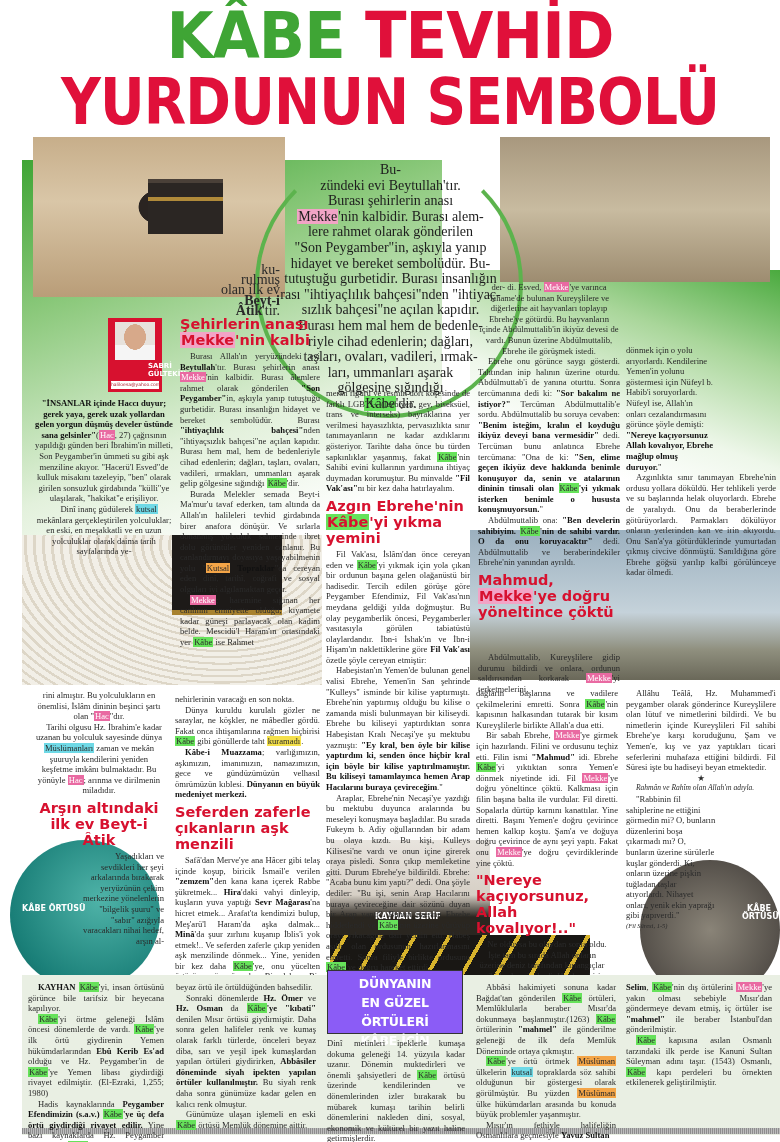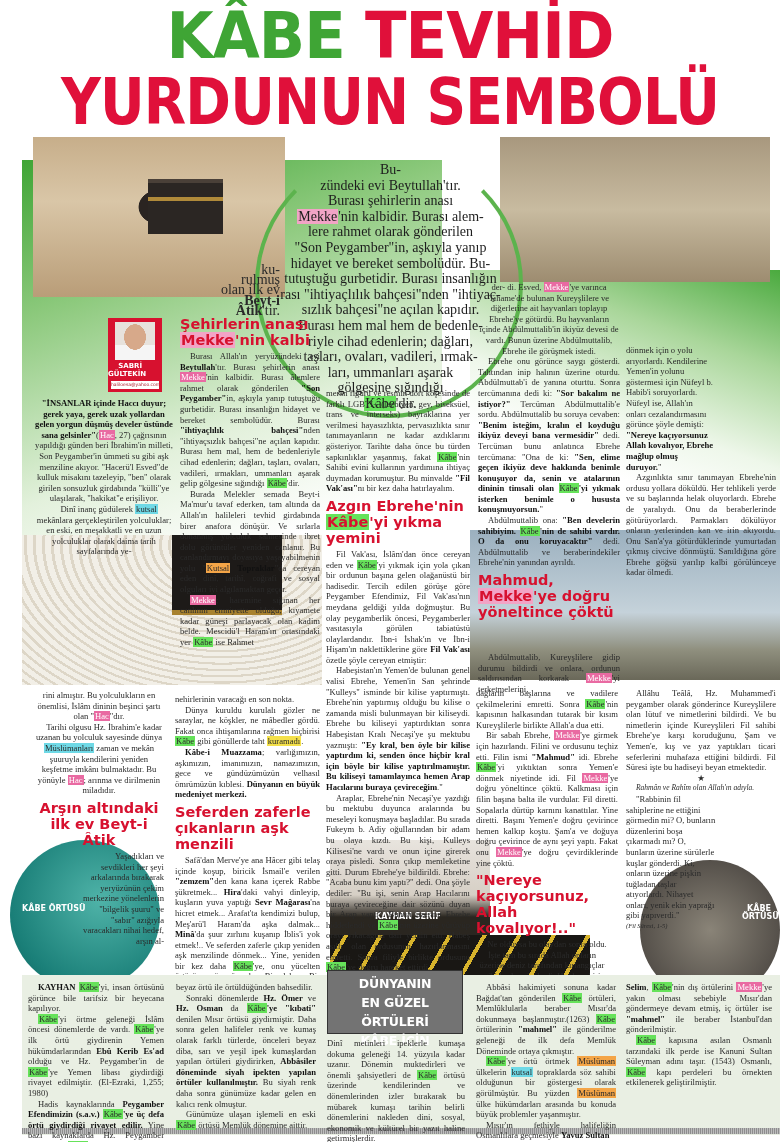--- a/index.html
+++ b/index.html
@@ -49,27 +49,27 @@
 
   
   .col { position: absolute; font-size: 8.6px; line-height: 10.6px; color: #2a2a2a; text-align: justify; }
   .col p { text-indent: 10px; }
   .col b { color: #111; }
   .sub { font-family: "DejaVu Sans", sans-serif; font-weight: bold; color: #d7112f; font-size: 14.5px; line-height: 16px; margin: 4px 0 3px; text-align: left; text-indent: 0 !important; }
 
   
   .author { position: absolute; left: 108px; top: 318px; width: 54px; height: 74px; background: #d7112f; }
   .author .face { position: absolute; left: 7px; top: 4px; width: 40px; height: 38px; background: radial-gradient(ellipse 12px 14px at 20px 15px, #d7a98a 0 90%, transparent 92%), linear-gradient(180deg, #e7e2dc 0 60%, #f5f5f5 60%); }
-  .author .name { position: absolute; left: 0; top: 44px; width: 34px; text-align: right; color: #fff; font-family: "DejaVu Sans", sans-serif; font-weight: bold; font-size: 7px; line-height: 8px; }
+  .author .name { position: absolute; left: 0; top: 44px; width: 34px; text-align: left; color: #fff; font-family: "DejaVu Sans", sans-serif; font-weight: bold; font-size: 7px; line-height: 8px; padding-left: 40px; }
   .author .email { position: absolute; left: 3px; top: 63px; width: 48px; height: 8px; background: #fff; color: #b01a2a; font-size: 4.5px; line-height: 8px; text-align: center; font-family: "DejaVu Sans", sans-serif; overflow: hidden; }
 
   
   .bottom-band { position: absolute; left: 22px; top: 975px; width: 758px; height: 160px; background: #e9efe3; }
   .bottom-stripe { position: absolute; left: 22px; top: 1128px; width: 758px; height: 6px; background: repeating-linear-gradient(90deg, #8d8d8d 0 1px, #bdbdbd 1px 2px); }
-  .black-box { position: absolute; left: 327px; top: 970px; width: 136px; height: 64px; background: #737373; border: 1px solid #333; color: #fff; font-family: "DejaVu Sans", sans-serif; font-weight: bold; text-align: center; font-size: 12.5px; line-height: 19px; padding-top: 3px; letter-spacing: -0.2px; }
+  .black-box { position: absolute; left: 327px; top: 970px; width: 136px; height: 64px; background: #8b5cf6; border: 1px solid #333; color: #fff; font-family: "DejaVu Sans", sans-serif; font-weight: bold; text-align: center; font-size: 12.5px; line-height: 19px; padding-top: 3px; letter-spacing: -0.2px; }
 
   .caption { position: absolute; font-size: 14px; line-height: 10.2px; color: #2a2a2a; }
   .star { text-align: center; text-indent: 0 !important; }
   .photo-credit { position: absolute; left: 375px; top: 912px; font-family: "DejaVu Sans", sans-serif; font-weight: bold; font-size: 8px; color: #fff; }
 </style>
 </head>
 <body>
 
 <div class="headline hl1">
   <span class="green">KÂBE</span>

